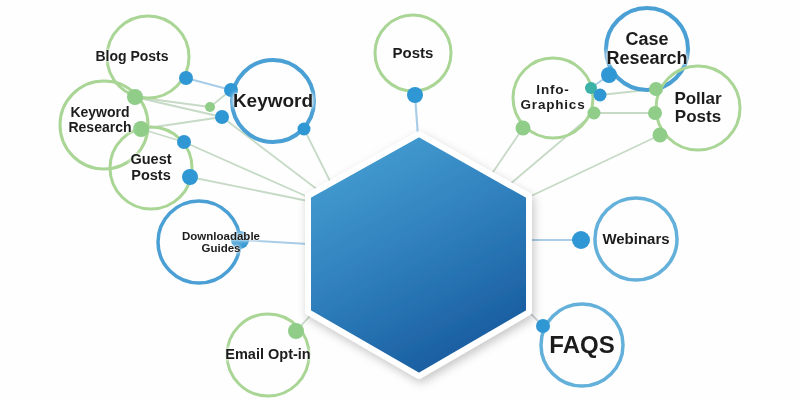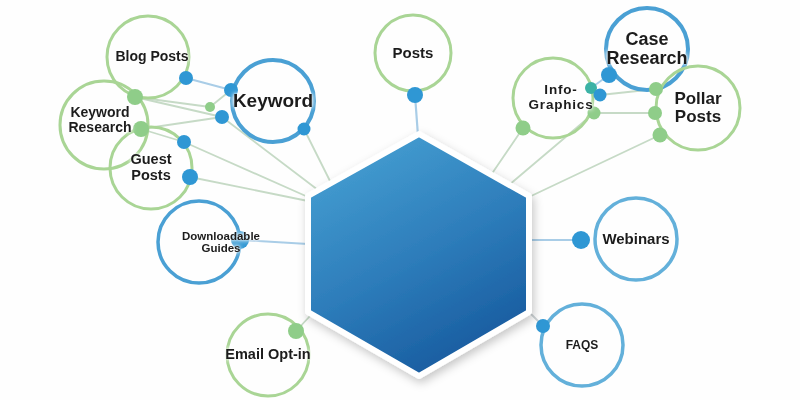--- a/index.html
+++ b/index.html
@@ -9,21 +9,21 @@
   }
   .stage svg{position:absolute;left:0;top:0;}
   .node-label{
     position:absolute;transform:translate(-50%,-50%);
     text-align:center;font-weight:bold;color:#1c1c1c;line-height:1.08;
     white-space:nowrap;
     text-shadow:0 0 6px #fff,0 0 4px #fff,0 0 2px #fff;
     pointer-events:none;
   }
   .node-label span{display:block;}
-  .ls-wide{letter-spacing:0.8px;margin-left:8px;}
+  .ls-wide{letter-spacing:0.8px;}
   .hex-title{
     position:absolute;left:418px;top:249px;transform:translate(-50%,-50%);
     text-align:center;color:#ffffff;font-weight:bold;
     font-size:28px;line-height:36.5px;white-space:nowrap;
     text-shadow:0 1px 2px rgba(0,30,70,0.25);
     pointer-events:none;
   }
   .hex-title span{display:block;}
 </style>
 </head>
@@ -102,21 +102,21 @@
         <circle cx="240" cy="240" r="9" fill="#2f97d4"></circle>
         <circle cx="296" cy="331" r="8" fill="#8fcd89"></circle>
         <circle cx="543" cy="326" r="7" fill="#2f97d4"></circle>
         <circle cx="581" cy="240" r="9" fill="#2f97d4"></circle>
       </g>
 
     <polygon fill="url(#hexGrad)" stroke="#ffffff" stroke-width="6" stroke-linejoin="round" filter="url(#softShadow)" points="419,134 529,196 529,312 419,376 308,312 308,196"></polygon>
   </svg>
 
 
-  <div class="node-label" style="left: 152px; top: 57px; font-size: 14px;">
+  <div class="node-label" style="left: 132px; top: 57px; font-size: 14px;">
     <span>Blog Posts</span>
   </div>
   <div class="node-label" style="left: 100px; top: 120px; font-size: 14px;">
     <span>Keyword</span>
     <span>Research</span>
   </div>
   <div class="node-label" style="left: 151px; top: 168px; font-size: 14.5px;">
     <span>Guest</span>
     <span>Posts</span>
   </div>
@@ -134,21 +134,21 @@
     <span>Case</span>
     <span>Research</span>
   </div>
   <div class="node-label" style="left: 698px; top: 108px; font-size: 17px;">
     <span>Pollar</span>
     <span>Posts</span>
   </div>
   <div class="node-label" style="left: 636px; top: 239px; font-size: 15px;">
     <span>Webinars</span>
   </div>
-  <div class="node-label" style="left: 582px; top: 345px; font-size: 12px;">
+  <div class="node-label" style="left: 582px; top: 345px; font-size: 24px;">
     <span>FAQS</span>
   </div>
   <div class="node-label" style="left: 199px; top: 242px; font-size: 11.5px; padding-left: 44px;">
     <span>Downloadable</span>
     <span>Guides</span>
   </div>
   <div class="node-label" style="left: 268px; top: 355px; font-size: 14.5px;">
     <span>Email Opt-in</span>
   </div>
 

